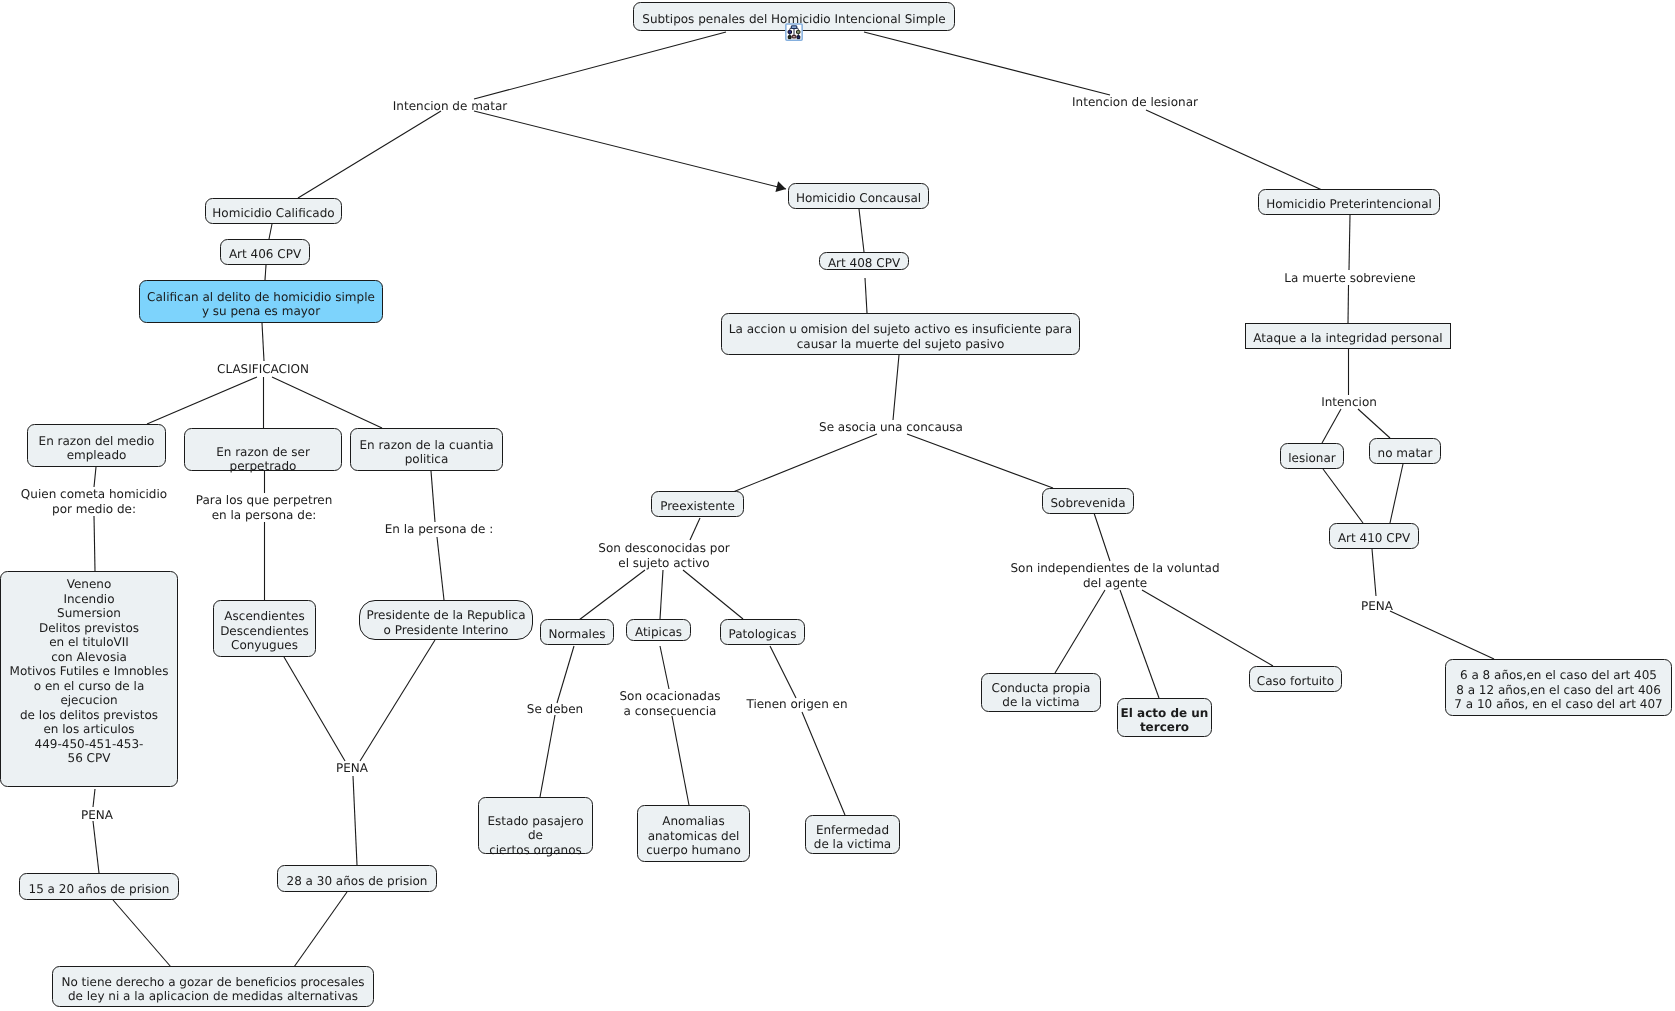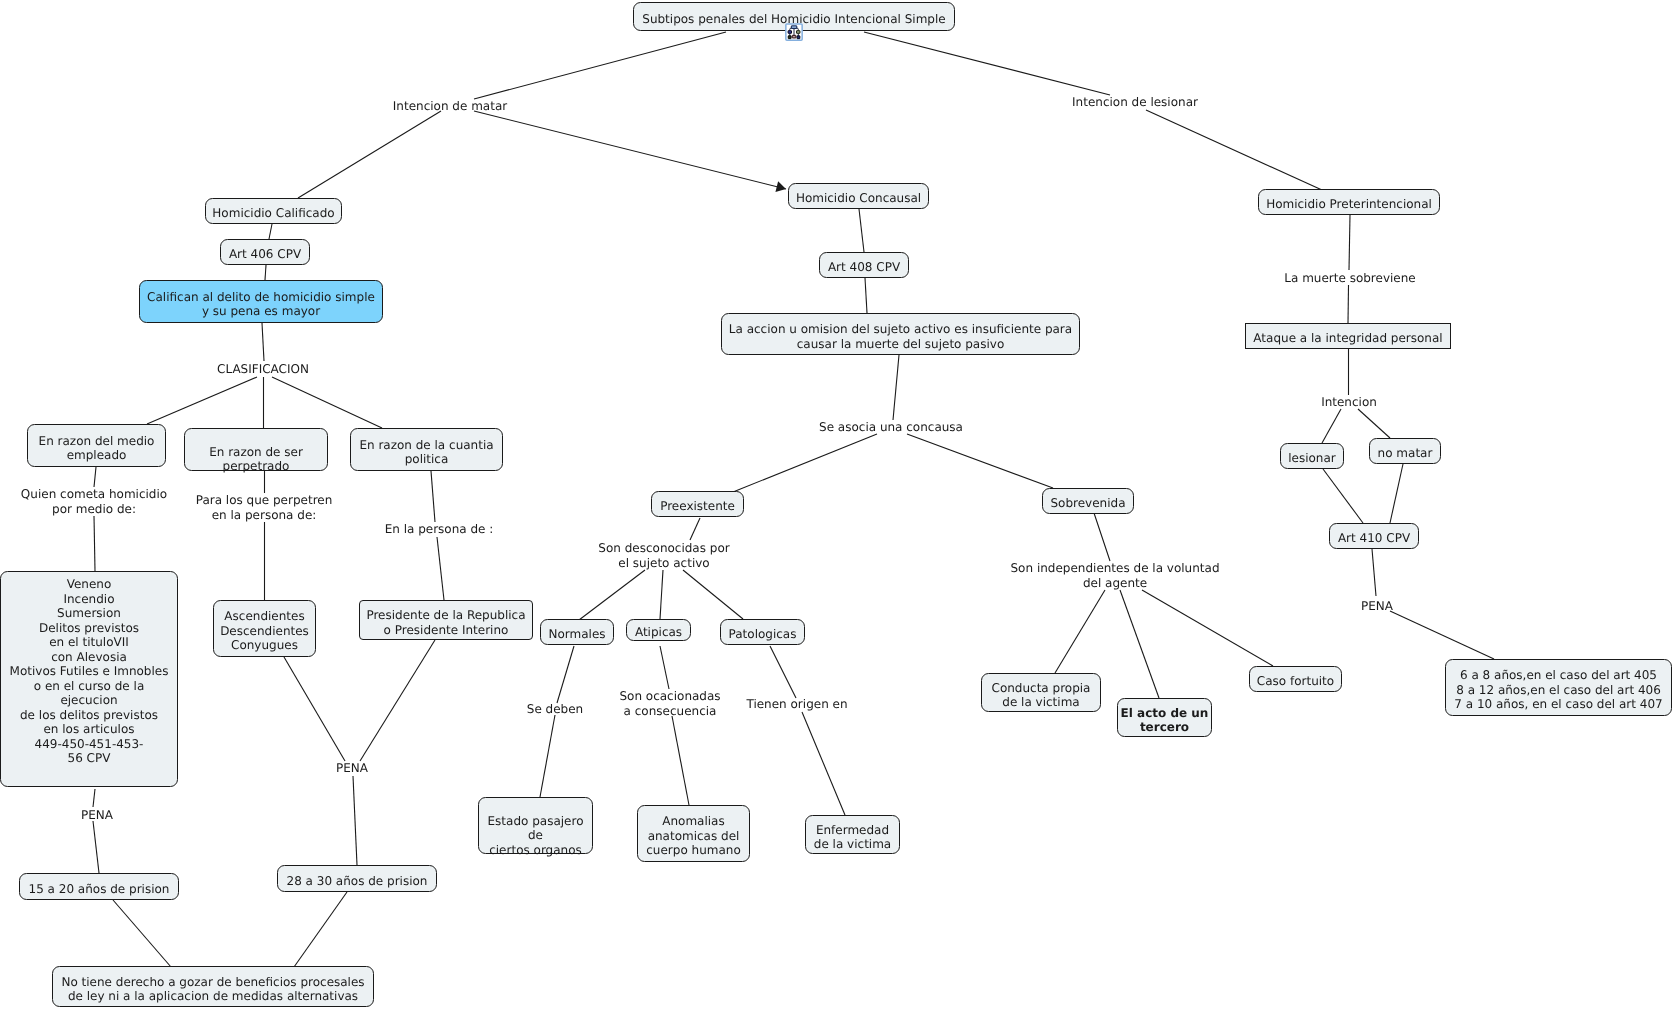--- a/index.html
+++ b/index.html
@@ -80,48 +80,48 @@
       <polyline points="1390,611 1494,659" fill="none" stroke="#1a1a1a" stroke-width="1.1"></polyline>
     </svg>
   <div id="nodes-layer">
       <div class="concept" style="left: 633px; top: 2px; background: rgb(236, 241, 243); border-color: rgb(26, 26, 26); color: rgb(27, 27, 27); border-radius: 7.5px; font-size: 12px; line-height: 14.5px; width: 322px; height: 29px; padding-top: 5px; padding-bottom: 0px;">Subtipos penales del Homicidio Intencional Simple</div>
       <div class="concept" style="left: 205px; top: 198px; background: rgb(236, 241, 243); border-color: rgb(26, 26, 26); color: rgb(27, 27, 27); border-radius: 7.5px; font-size: 12px; line-height: 14.5px; width: 137px; height: 26px; padding-top: 5px; padding-bottom: 0px;">Homicidio Calificado</div>
       <div class="concept" style="left: 220px; top: 239px; background: rgb(236, 241, 243); border-color: rgb(26, 26, 26); color: rgb(27, 27, 27); border-radius: 7.5px; font-size: 12px; line-height: 14.5px; width: 90px; height: 26px; padding-top: 5px; padding-bottom: 0px;">Art 406 CPV</div>
       <div class="concept" style="left: 139px; top: 280px; background: #7dd3fc; border-color: rgb(26, 26, 26); color: rgb(27, 27, 27); border-radius: 7.5px; font-size: 12px; line-height: 14.5px; width: 244px; height: 43px; padding-top: 5px; padding-bottom: 0px;">Califican al delito de homicidio simple
 y su pena es mayor</div>
       <div class="concept" style="left: 27px; top: 424px; background: rgb(236, 241, 243); border-color: rgb(26, 26, 26); color: rgb(27, 27, 27); border-radius: 7.5px; font-size: 12px; line-height: 14.5px; width: 139px; height: 43px; padding-top: 5px; padding-bottom: 0px;">En razon del medio
 empleado</div>
-      <div class="concept" style="left: 184px; top: 428px; background: rgb(236, 241, 243); border-color: rgb(26, 26, 26); color: rgb(27, 27, 27); border-radius: 7.5px; font-size: 12px; line-height: 14.5px; width: 144px; height: 43px; padding-top: 19px; padding-bottom: 0px;">En razon de ser
+      <div class="concept" style="left: 184px; top: 428px; background: rgb(236, 241, 243); border-color: rgb(26, 26, 26); color: rgb(27, 27, 27); border-radius: 7.5px; font-size: 12px; line-height: 14.5px; width: 158px; height: 43px; padding-top: 19px; padding-bottom: 0px;">En razon de ser
 perpetrado</div>
       <div class="concept" style="left: 350px; top: 428px; background: rgb(236, 241, 243); border-color: rgb(26, 26, 26); color: rgb(27, 27, 27); border-radius: 7.5px; font-size: 12px; line-height: 14.5px; width: 153px; height: 43px; padding-top: 5px; padding-bottom: 0px;">En razon de la cuantia
 politica</div>
       <div class="concept" style="left: 0px; top: 571px; background: rgb(236, 241, 243); border-color: rgb(26, 26, 26); color: rgb(27, 27, 27); border-radius: 7.5px; font-size: 12px; line-height: 14.5px; width: 178px; height: 216px; padding-top: 5px; padding-bottom: 20px;">Veneno
 Incendio
 Sumersion
 Delitos previstos
 en el tituloVII
 con Alevosia
 Motivos Futiles e Imnobles
 o en el curso de la
 ejecucion
 de los delitos previstos
 en los articulos
 449-450-451-453-
 56 CPV</div>
       <div class="concept" style="left: 213px; top: 600px; background: rgb(236, 241, 243); border-color: rgb(26, 26, 26); color: rgb(27, 27, 27); border-radius: 7.5px; font-size: 12px; line-height: 14.5px; width: 103px; height: 57px; padding-top: 5px; padding-bottom: 0px;">Ascendientes
 Descendientes
 Conyugues</div>
-      <div class="concept" style="left: 359px; top: 600px; background: rgb(236, 241, 243); border-color: rgb(26, 26, 26); color: rgb(27, 27, 27); border-radius: 4px; font-size: 12px; line-height: 14.5px; width: 174px; height: 40px; padding-top: 5px; padding-bottom: 0px;">Presidente de la Republica
+      <div class="concept" style="left: 359px; top: 600px; background: rgb(236, 241, 243); border-color: rgb(26, 26, 26); color: rgb(27, 27, 27); border-radius: 16px; font-size: 12px; line-height: 14.5px; width: 174px; height: 40px; padding-top: 5px; padding-bottom: 0px;">Presidente de la Republica
 o Presidente Interino</div>
       <div class="concept" style="left: 19px; top: 873px; background: rgb(236, 241, 243); border-color: rgb(26, 26, 26); color: rgb(27, 27, 27); border-radius: 7.5px; font-size: 12px; line-height: 14.5px; width: 160px; height: 27px; padding-top: 5px; padding-bottom: 0px;">15 a 20 años de prision</div>
       <div class="concept" style="left: 277px; top: 865px; background: rgb(236, 241, 243); border-color: rgb(26, 26, 26); color: rgb(27, 27, 27); border-radius: 7.5px; font-size: 12px; line-height: 14.5px; width: 160px; height: 27px; padding-top: 5px; padding-bottom: 0px;">28 a 30 años de prision</div>
       <div class="concept" style="left: 52px; top: 966px; background: rgb(236, 241, 243); border-color: rgb(26, 26, 26); color: rgb(27, 27, 27); border-radius: 7.5px; font-size: 12px; line-height: 14.5px; width: 322px; height: 41px; padding-top: 5px; padding-bottom: 0px;">No tiene derecho a gozar de beneficios procesales
 de ley ni a la aplicacion de medidas alternativas</div>
       <div class="concept" style="left: 788px; top: 183px; background: rgb(236, 241, 243); border-color: rgb(26, 26, 26); color: rgb(27, 27, 27); border-radius: 7.5px; font-size: 12px; line-height: 14.5px; width: 141px; height: 26px; padding-top: 5px; padding-bottom: 0px;">Homicidio Concausal</div>
-      <div class="concept" style="left: 819px; top: 252px; background: rgb(236, 241, 243); border-color: rgb(26, 26, 26); color: rgb(27, 27, 27); border-radius: 7.5px; font-size: 12px; line-height: 14.5px; width: 90px; height: 26px; padding-top: 5px; padding-bottom: 0px;">Art 408 CPV</div>
+      <div class="concept" style="left: 819px; top: 252px; background: rgb(236, 241, 243); border-color: rgb(26, 26, 26); color: rgb(27, 27, 27); border-radius: 7.5px; font-size: 12px; line-height: 14.5px; width: 90px; height: 18px; padding-top: 5px; padding-bottom: 0px;">Art 408 CPV</div>
       <div class="concept" style="left: 721px; top: 313px; background: rgb(236, 241, 243); border-color: rgb(26, 26, 26); color: rgb(27, 27, 27); border-radius: 7.5px; font-size: 12px; line-height: 14.5px; width: 359px; height: 42px; padding-top: 5px; padding-bottom: 0px;">La accion u omision del sujeto activo es insuficiente para
 causar la muerte del sujeto pasivo</div>
       <div class="concept" style="left: 651px; top: 491px; background: rgb(236, 241, 243); border-color: rgb(26, 26, 26); color: rgb(27, 27, 27); border-radius: 7.5px; font-size: 12px; line-height: 14.5px; width: 93px; height: 26px; padding-top: 5px; padding-bottom: 0px;">Preexistente</div>
       <div class="concept" style="left: 1042px; top: 488px; background: rgb(236, 241, 243); border-color: rgb(26, 26, 26); color: rgb(27, 27, 27); border-radius: 7.5px; font-size: 12px; line-height: 14.5px; width: 92px; height: 26px; padding-top: 5px; padding-bottom: 0px;">Sobrevenida</div>
       <div class="concept" style="left: 540px; top: 619px; background: rgb(236, 241, 243); border-color: rgb(26, 26, 26); color: rgb(27, 27, 27); border-radius: 7.5px; font-size: 12px; line-height: 14.5px; width: 74px; height: 26px; padding-top: 5px; padding-bottom: 0px;">Normales</div>
       <div class="concept" style="left: 626px; top: 619px; background: rgb(236, 241, 243); border-color: rgb(26, 26, 26); color: rgb(27, 27, 27); border-radius: 7.5px; font-size: 12px; line-height: 14.5px; width: 65px; height: 22px; padding-top: 5px; padding-bottom: 0px;">Atipicas</div>
       <div class="concept" style="left: 720px; top: 619px; background: rgb(236, 241, 243); border-color: rgb(26, 26, 26); color: rgb(27, 27, 27); border-radius: 7.5px; font-size: 12px; line-height: 14.5px; width: 85px; height: 26px; padding-top: 5px; padding-bottom: 0px;">Patologicas</div>
       <div class="concept" style="left: 478px; top: 797px; background: rgb(236, 241, 243); border-color: rgb(26, 26, 26); color: rgb(27, 27, 27); border-radius: 7.5px; font-size: 12px; line-height: 14.5px; width: 115px; height: 57px; padding-top: 20px; padding-bottom: 0px;">Estado pasajero
 de
 ciertos organos</div>

